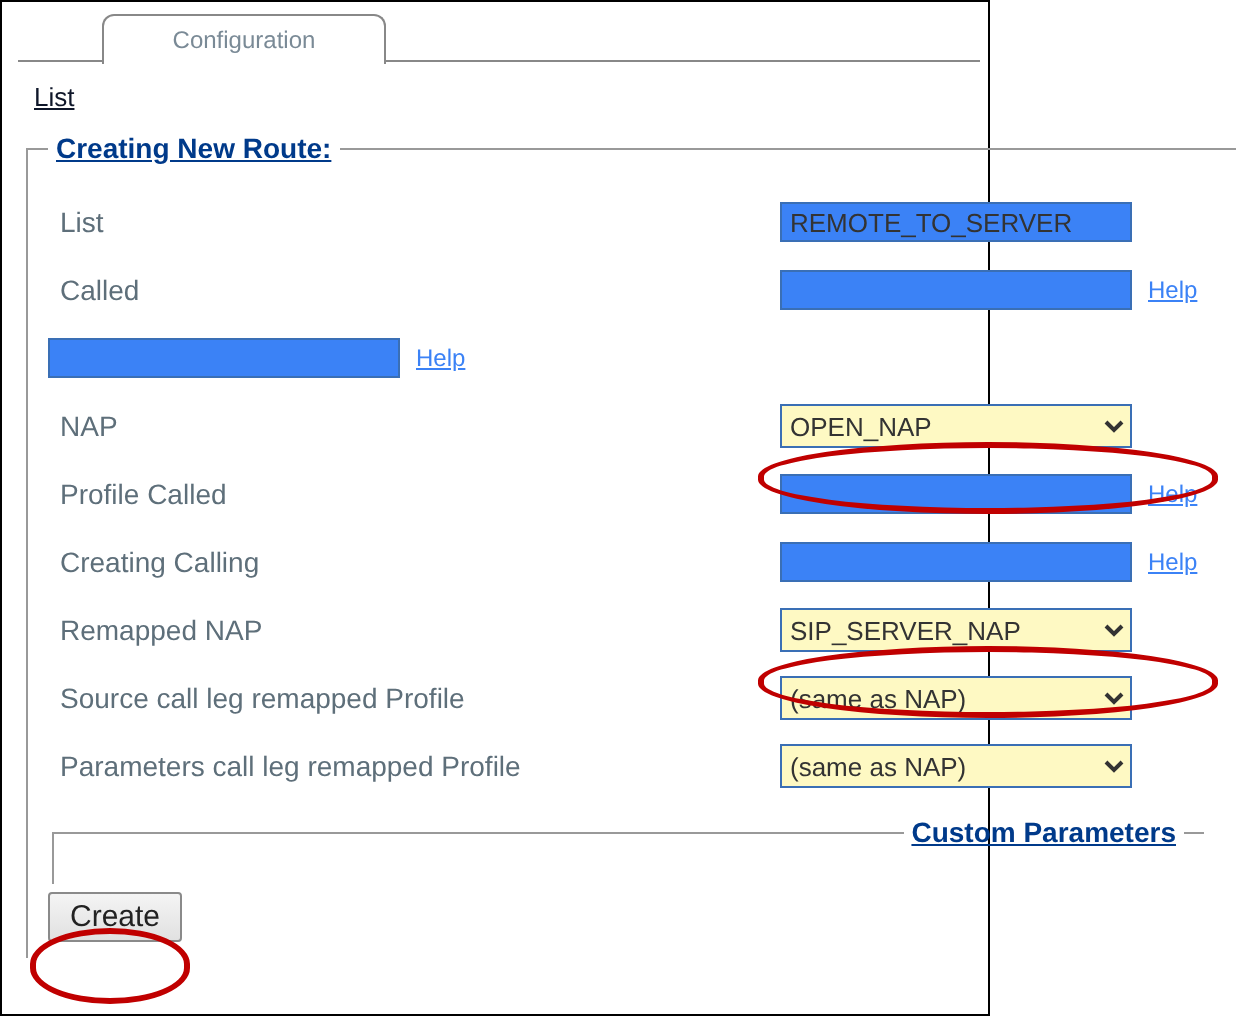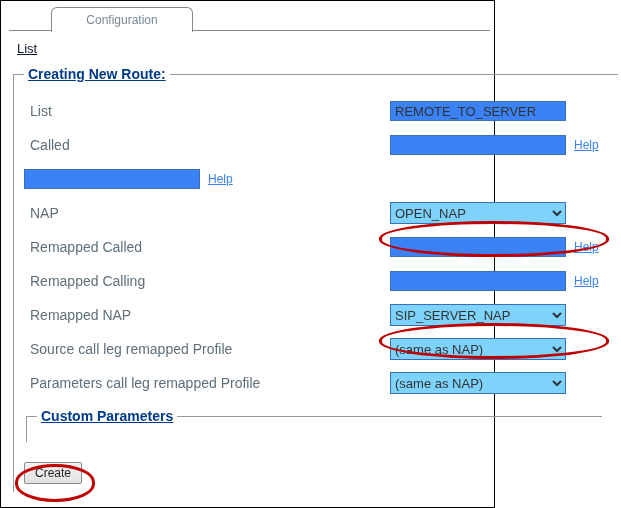--- a/index.html
+++ b/index.html
@@ -121,53 +121,53 @@
     border: 1px solid #3a6fb5;
     box-sizing: border-box;
     background: #3b82f6;
   }
   select.sel {
     width: 176px;
     height: 22px;
     font-size: 13px;
     color: #333;
     border: 1px solid #3a6fb5;
-    background: #7dd3fc;
+    background: #fef9c3;
     box-sizing: border-box;
   }
 
   
   fieldset.custom-fs {
     margin: 8px 0 0 2px;
     padding: 12px 10px 6px 10px;
     border: none;
     border-top: 1px solid #999;
     border-left: 1px solid #999;
     width: 576px;
     box-sizing: border-box;
     min-height: 18px;
   }
   fieldset.custom-fs > legend {
     padding: 0 4px;
     color: #003a8a;
     font-weight: bold;
     font-size: 14px;
     text-decoration: underline;
+    text-align: right;
   }
 
   .create-btn {
     padding: 3px 10px;
-    font-size: 12px;
+    font-size: 15px;
     font-family: Arial, sans-serif;
     color: #222;
     background: linear-gradient(#f4f4f4, #e1e1e1);
     border: 1px solid #8a8a8a;
     border-radius: 2px;
     cursor: pointer;
-    margin-top: 16px;
   }
 
   
   .annot {
     position: absolute;
     border: 3px solid #c00000;
     border-radius: 50% / 50%;
     pointer-events: none;
     z-index: 5;
   }
@@ -213,27 +213,27 @@
         <div class="label">NAP</div>
         <div class="ctrl">
           <select class="sel">
             <option selected="">OPEN_NAP</option>
           </select>
         </div>
         <div class="help"></div>
       </div>
 
       <div class="row">
-        <div class="label">Remapped Called</div>
-        <div class="ctrl"><input class="text" type="text" value="" style=""></div>
-        <div class="help"><a href="#">Help</a></div>
-      </div>
-
-      <div class="row">
-        <div class="label">Remapped Calling</div>
+        <div class="label">Profile Called</div>
+        <div class="ctrl"><input class="text" type="text" value="" style=""></div>
+        <div class="help"><a href="#">Help</a></div>
+      </div>
+
+      <div class="row">
+        <div class="label">Creating Calling</div>
         <div class="ctrl"><input class="text" type="text" value="" style=""></div>
         <div class="help"><a href="#">Help</a></div>
       </div>
 
       <div class="row">
         <div class="label">Remapped NAP</div>
         <div class="ctrl">
           <select class="sel">
             <option selected="">SIP_SERVER_NAP</option>
           </select>

